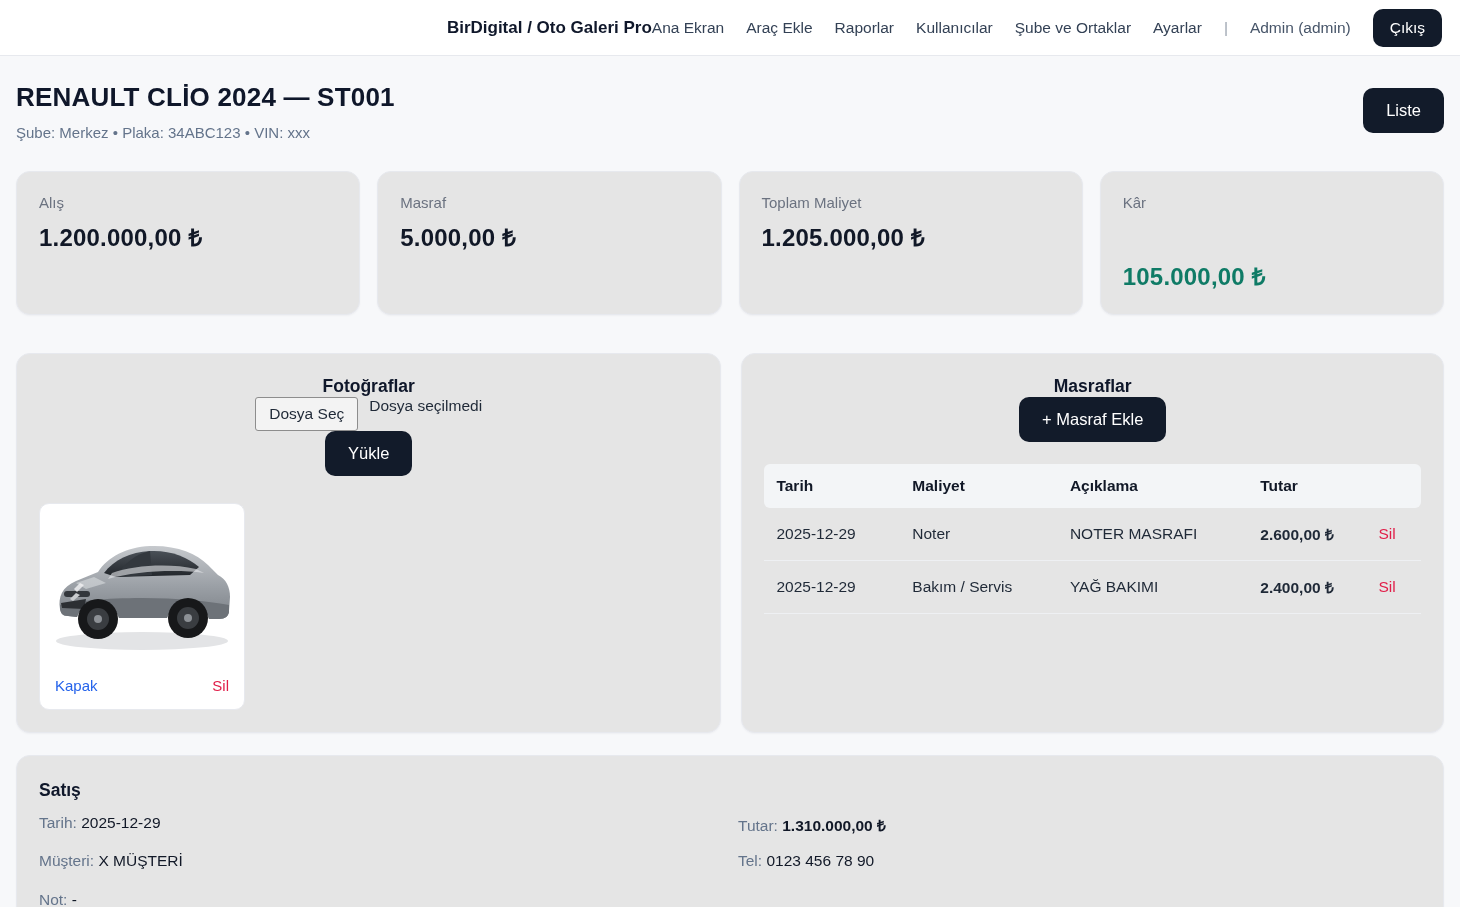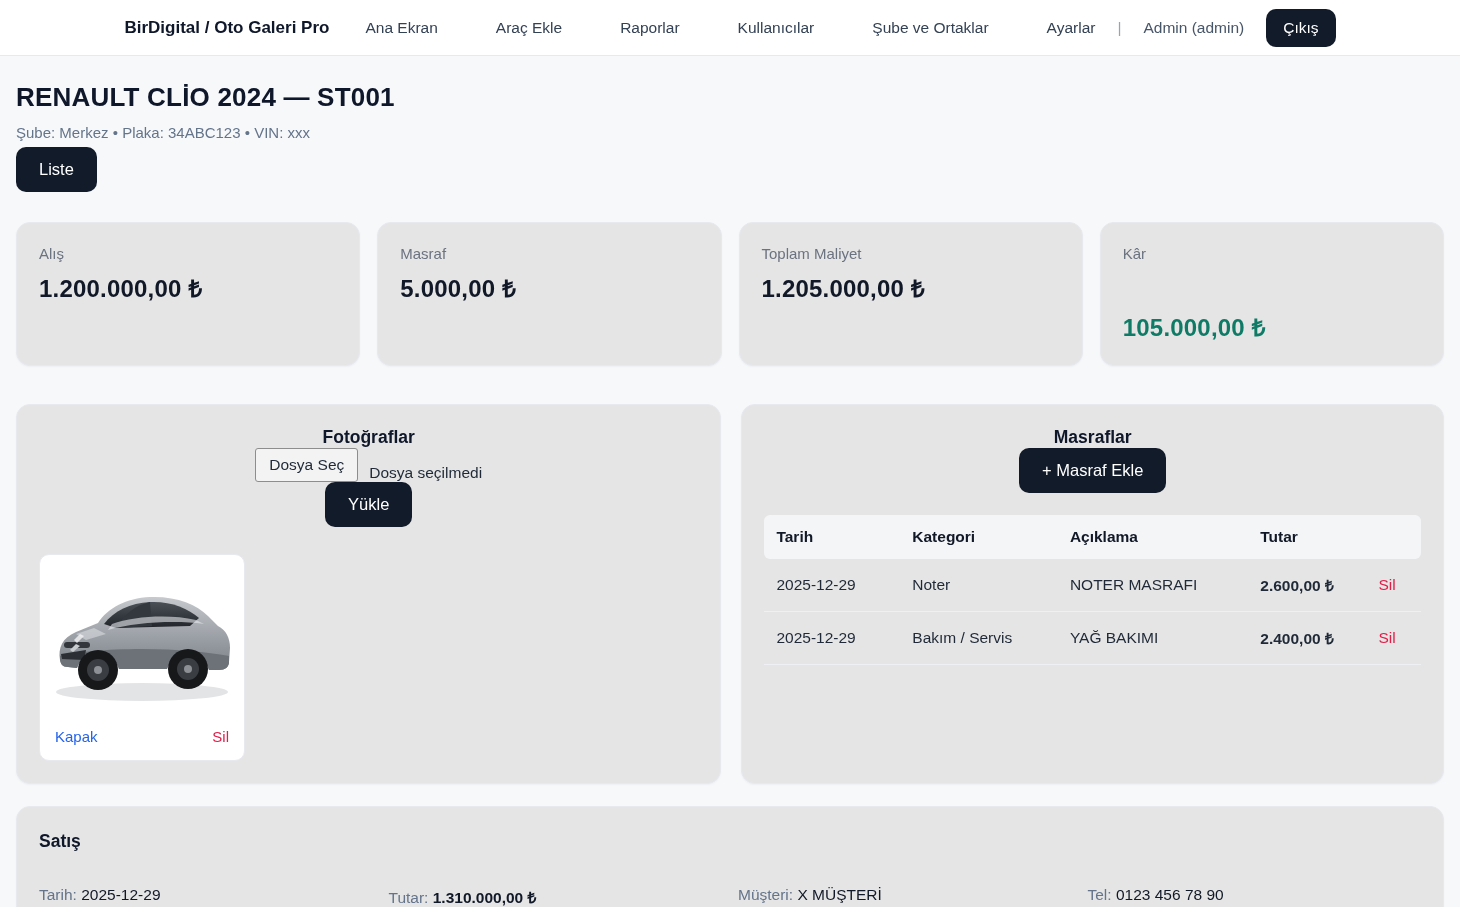--- a/index.html
+++ b/index.html
@@ -7,36 +7,36 @@
   body {
     width:1460px; min-height:907px;
     background:#f7f8fa;
     font-family:"Liberation Sans", sans-serif;
     color:#111827;
     -webkit-font-smoothing:antialiased;
   }
   
   .topbar {
     height:56px; background:#fff; border-bottom:1px solid #e7e9ee;
-    display:flex; align-items:center; justify-content:center;
+    display:flex; align-items:center; justify-content:flex-end;
     padding:16px 18px;
   }
   .brand { font-size:17px; font-weight:bold; color:#0f172a; }
   .nav { display:flex; align-items:center; gap:22px; font-size:15.5px; color:#334155; }
-  .nav-link { cursor:pointer;margin-left:36px; }
+  .nav-link { cursor:pointer; }
   .nav-sep { color:#9aa3af; }
   .nav-user { color:#475569; }
   .btn-dark {
     background:#121b2a; color:#fff; border:none; cursor:pointer;
     border-radius:10px; padding:10px 17px; font-size:15.5px;
     font-family:inherit;
   }
   
   .content { padding:26px 16px 0; }
-  .title-row { display:flex; justify-content:space-between; align-items:flex-start;flex-direction:column; }
+  .title-row { display:flex; justify-content:space-between; align-items:flex-start; }
   .page-title { margin:0 0 11px; font-size:26px; font-weight:bold; color:#0f172a; letter-spacing:.2px; }
   .page-subtitle { font-size:15px; color:#64748b; }
   .head-actions { display:flex; gap:14px; margin-top:6px; }
   .btn-light {
     background:#e9edf3; color:#1f2937; border:none; cursor:pointer;
     border-radius:10px; padding:13px 23px; font-size:16.5px; font-family:inherit;
   }
   .btn-dark-lg {
     background:#121b2a; color:#fff; border:none; cursor:pointer;
     border-radius:10px; padding:13px 23px; font-size:16.5px; font-family:inherit;
@@ -50,21 +50,21 @@
   .stat-card { padding:22px; }
   .stat-label { font-size:15px; color:#6b7280; margin-bottom:9px; }
   .stat-value { font-size:24px; font-weight:bold; color:#111827; letter-spacing:.2px; }
   .stat-value.profit { color:#0f7b66;margin-top:48px; }
   
   .two-col { display:grid; grid-template-columns:49.4% 1fr; gap:20px; margin-top:38px; }
   .panel { padding:22px; min-height:302px; }
   .panel-head { display:flex; align-items:center; justify-content:space-between;flex-direction:column; }
   .panel-title { font-size:17.5px; font-weight:bold; color:#0f172a; }
   
-  .file-group { display:flex; align-items:flex-end; }
+  .file-group { display:flex; align-items:flex-start; }
   .file-btn {
     border:1px solid #8d8d8d; background:#f3f3f3; color:#1f2937; cursor:pointer;
     padding:7px 13px; font-size:15.5px; border-radius:3px; font-family:inherit;
   }
   .file-name { font-size:15.5px; color:#1f2937; margin-left:11px; }
   
   .photo-card {
     width:206px; margin-top:27px; background:#fff;
     border:1px solid #e7e9ee; border-radius:10px; overflow:hidden;
   }
@@ -79,21 +79,21 @@
     padding:13px 10px;
   }
   .exp-table th:first-child { padding-left:12px; border-radius:6px 0 0 6px; }
   .exp-table th:last-child { border-radius:0 6px 6px 0; }
   .exp-table td { padding:15px 10px; border-bottom:1px solid #eef0f3; color:#1f2937; }
   .exp-table td:first-child { padding-left:12px; }
   .td-amount { font-weight:bold; color:#111827; }
   .col-date{width:21%} .col-cat{width:24%} .col-desc{width:29%} .col-amt{width:18%} .col-act{width:8%}
   
   .sale-card { margin-top:22px; padding:24px 22px 18px; min-height:148px; }
-  .sale-grid { display:grid; grid-template-columns:repeat(4,1fr); gap:16px; margin-top:34px; font-size:15.5px; }
+  .sale-grid { display:grid; grid-template-columns:repeat(2,1fr); gap:16px; margin-top:13px; font-size:15.5px; }
   .field-label { color:#64748b; }
   .field-value { color:#111827; }
   .field-value.bold { font-weight:bold; }
   .sale-note { margin-top:21px; font-size:15.5px; }
   
   .footer {
     margin-top:82px; border-top:1px solid #e7e9ee; background:#fff;
     padding:25px 18px 28px; display:flex; align-items:center; gap:11px; font-size:15.5px;
   }
 </style>
@@ -202,21 +202,21 @@
     <div class="card panel">
       <div class="panel-head">
         <div class="panel-title">Masraflar</div>
         <button class="btn-dark-lg">+ Masraf Ekle</button>
       </div>
 
       <table class="exp-table">
         <thead>
           <tr>
             <th class="col-date">Tarih</th>
-            <th class="col-cat">Kategori</th>
+            <th class="col-cat">Maliyet</th>
             <th class="col-desc">Açıklama</th>
             <th class="col-amt">Tutar</th>
             <th class="col-act"></th>
           </tr>
         </thead>
         <tbody>
           <tr>
             <td>2025-12-29</td>
             <td>Noter</td>
             <td>NOTER MASRAFI</td>

